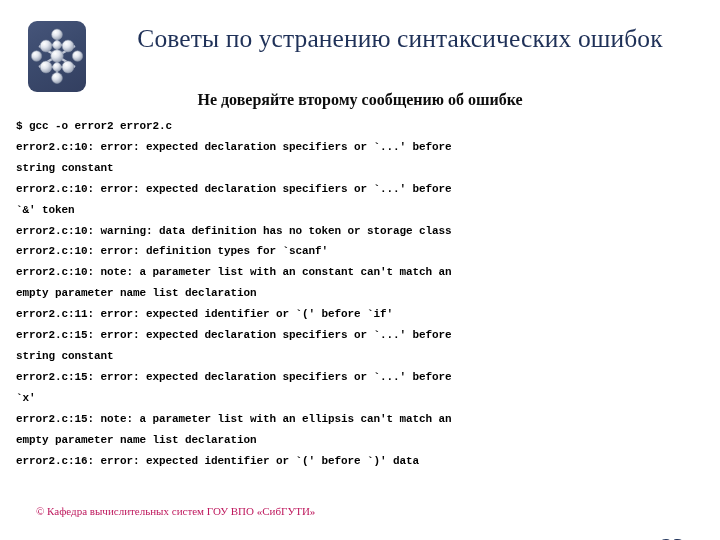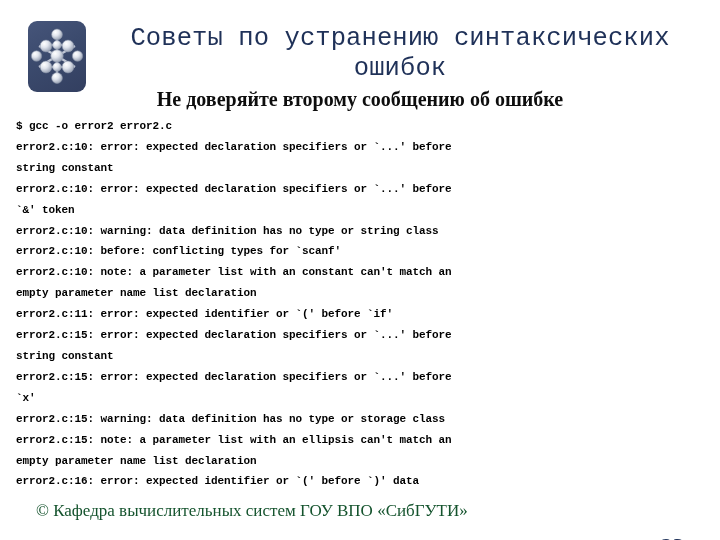--- a/index.html
+++ b/index.html
@@ -39,36 +39,36 @@
   
   .title-wrap {
     position: absolute;
     left: 96px;
     top: 24px;
     width: 608px;
     text-align: center;
   }
   .title {
     color: #1f3158;
-    font-family: Liberation Mono, monospace;
+    font-family: Liberation Serif, serif;
     font-size: 25.5px;
     line-height: 30px;
     font-weight: 400;
     letter-spacing: 0.1px;
   }
 
   .subtitle {
     position: absolute;
     left: 60px;
     top: 88px;
     width: 600px;
     text-align: center;
     color: #0d0d0d;
     font-family: "Liberation Serif", serif;
-    font-size: 20px;
+    font-size: 16px;
     line-height: 23px;
     font-weight: 700;
   }
 
   
   .console {
     position: absolute;
     left: 16px;
     top: 116px;
     width: 700px;
@@ -81,23 +81,23 @@
     color: #000000;
     white-space: pre;
     letter-spacing: -0.1px;
   }
 
   
   .footer-text {
     position: absolute;
     left: 36px;
     top: 503px;
-    color: #14532d;
+    color: #be185d;
     font-family: "Liberation Serif", serif;
-    font-size: 17px;
+    font-size: 11px;
     line-height: 16px;
     font-weight: 400;
     white-space: nowrap;
   }
   .page-number {
     position: absolute;
     right: 36px;
     top: 498px;
     color: #22355c;
     font-family: "Liberation Serif", serif;
@@ -152,30 +152,29 @@
   </div>
 
   <div class="subtitle">Не доверяйте второму сообщению об ошибке</div>
 
   <div class="console">
     <div class="line">$ gcc -o error2 error2.c</div>
     <div class="line">error2.c:10: error: expected declaration specifiers or `...' before</div>
     <div class="line">string constant</div>
     <div class="line">error2.c:10: error: expected declaration specifiers or `...' before</div>
     <div class="line">`&amp;' token</div>
-    <div class="line">error2.c:10: warning: data definition has no type or string class</div>
-    <div class="line">error2.c:10: before: conflicting types for `scanf'</div>
+    <div class="line">error2.c:10: warning: data definition has no token or storage class</div>
+    <div class="line">error2.c:10: error: definition types for `scanf'</div>
     <div class="line">error2.c:10: note: a parameter list with an constant can't match an</div>
     <div class="line">empty parameter name list declaration</div>
     <div class="line">error2.c:11: error: expected identifier or `(' before `if'</div>
     <div class="line">error2.c:15: error: expected declaration specifiers or `...' before</div>
     <div class="line">string constant</div>
     <div class="line">error2.c:15: error: expected declaration specifiers or `...' before</div>
     <div class="line">`x'</div>
-    <div class="line">error2.c:15: warning: data definition has no type or storage class</div>
     <div class="line">error2.c:15: note: a parameter list with an ellipsis can't match an</div>
     <div class="line">empty parameter name list declaration</div>
     <div class="line">error2.c:16: error: expected identifier or `(' before `)' data</div>
   </div>
 
   <div class="footer-text">© Кафедра вычислительных систем ГОУ ВПО «СибГУТИ»</div>
   <div class="page-number">23</div>
 
 </div>
 

